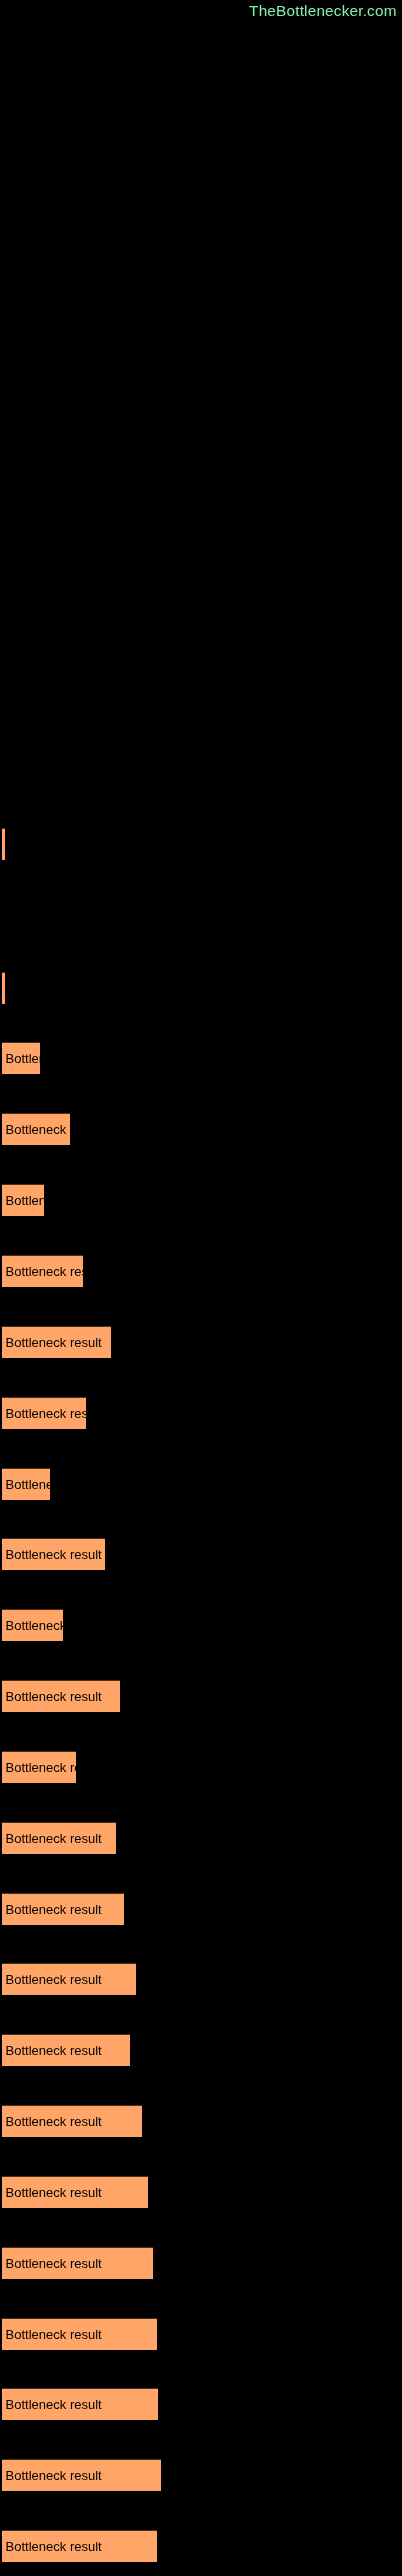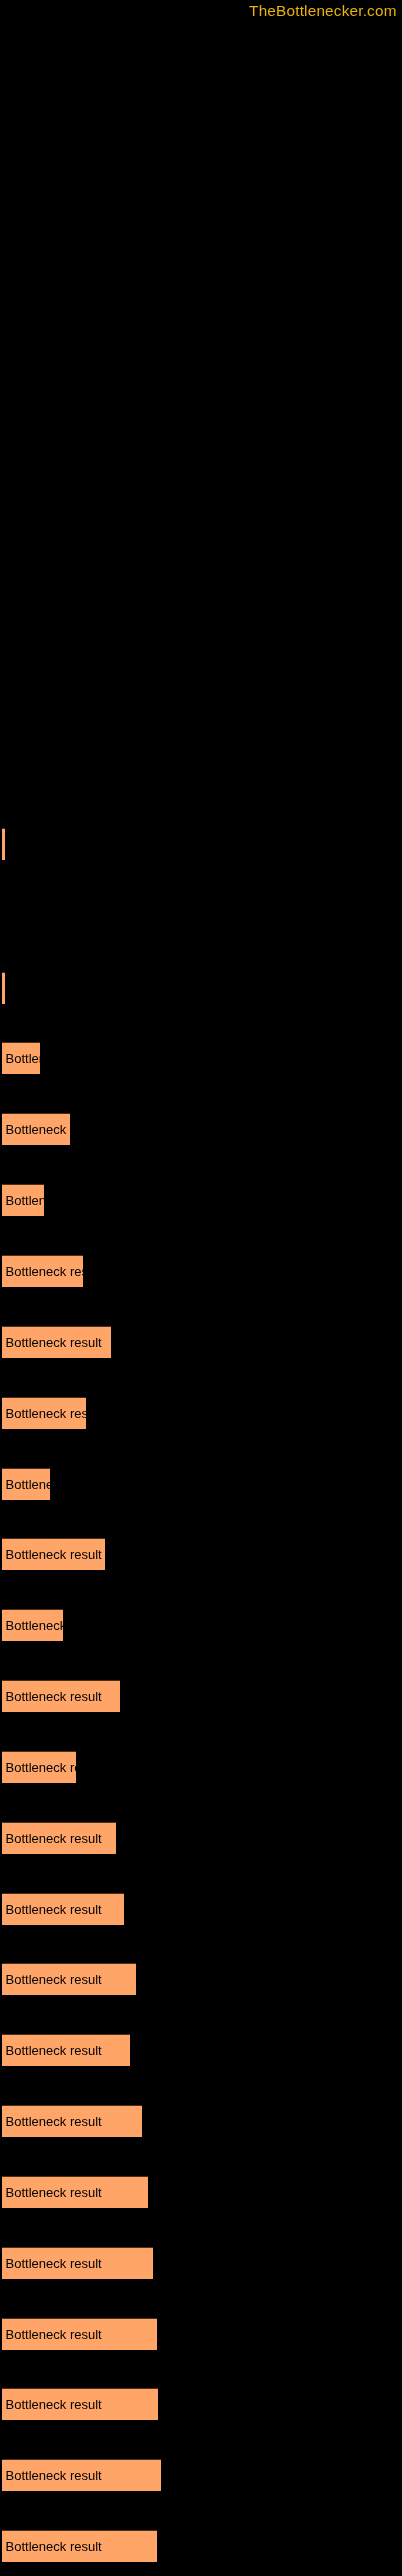--- a/index.html
+++ b/index.html
@@ -25,21 +25,21 @@
     height: 2576px;
     background: #000000;
   }
 
   #watermark {
     position: absolute;
     right: 6.4px;
     top: 0.8px;
     font-size: 15.3px;
     line-height: 19.3px;
-    color: #eab308;
+    color: #86efac;
     letter-spacing: 0.2px;
     white-space: nowrap;
     font-family: "Liberation Sans", sans-serif;
     user-select: none;
   }
 
   #plot-area {
     position: absolute;
     left: 0;
     top: 0;

